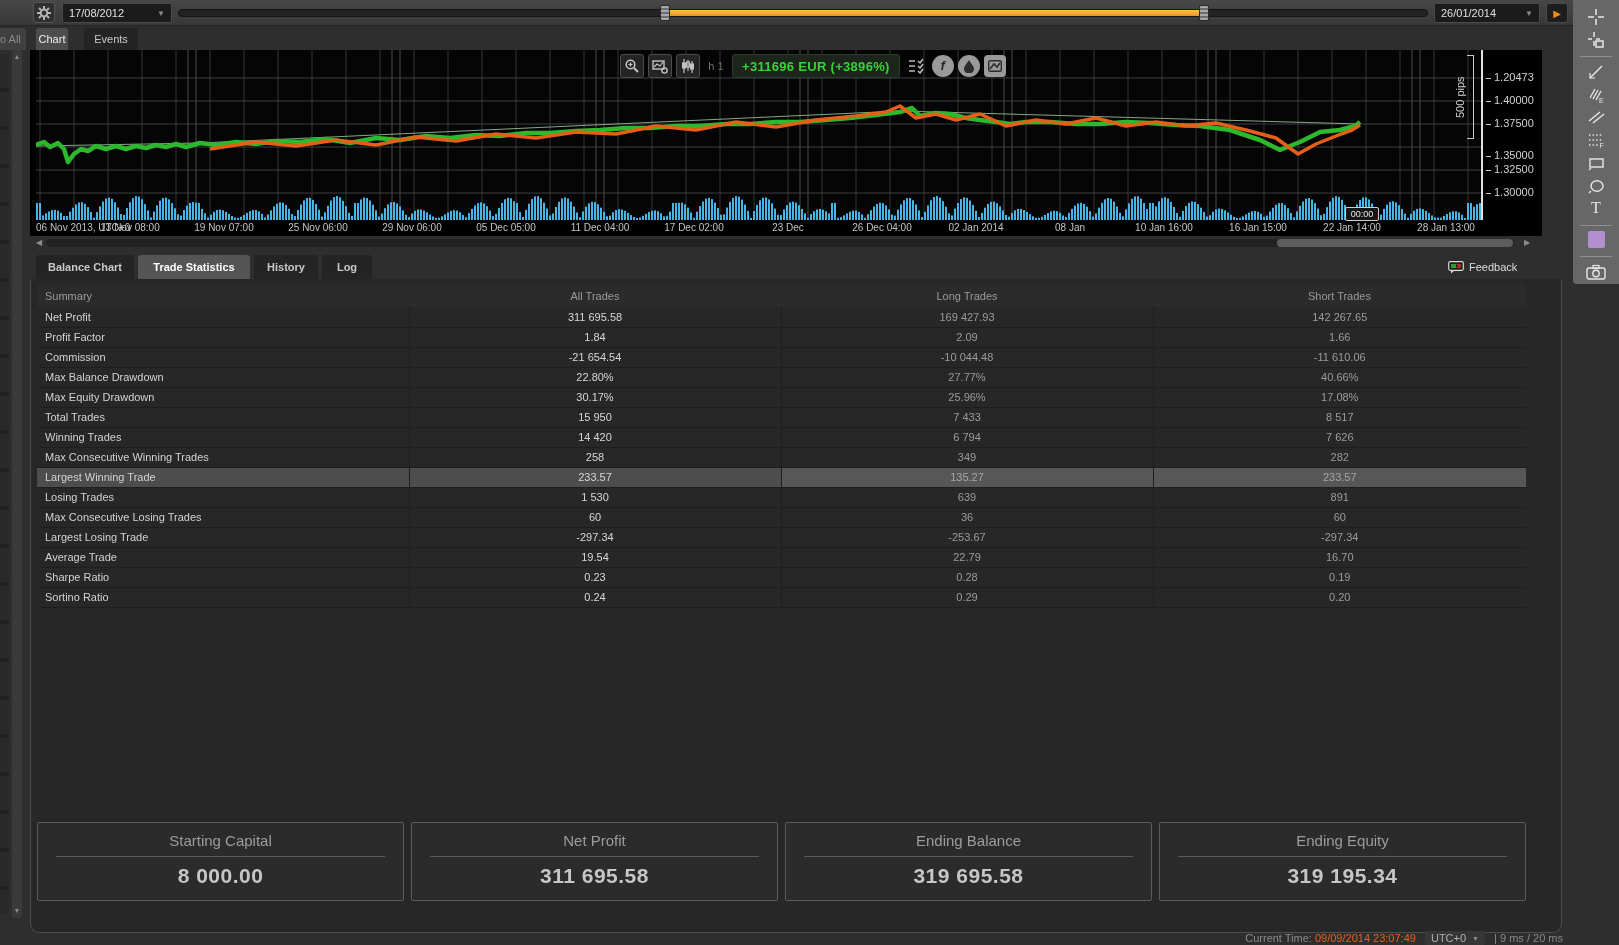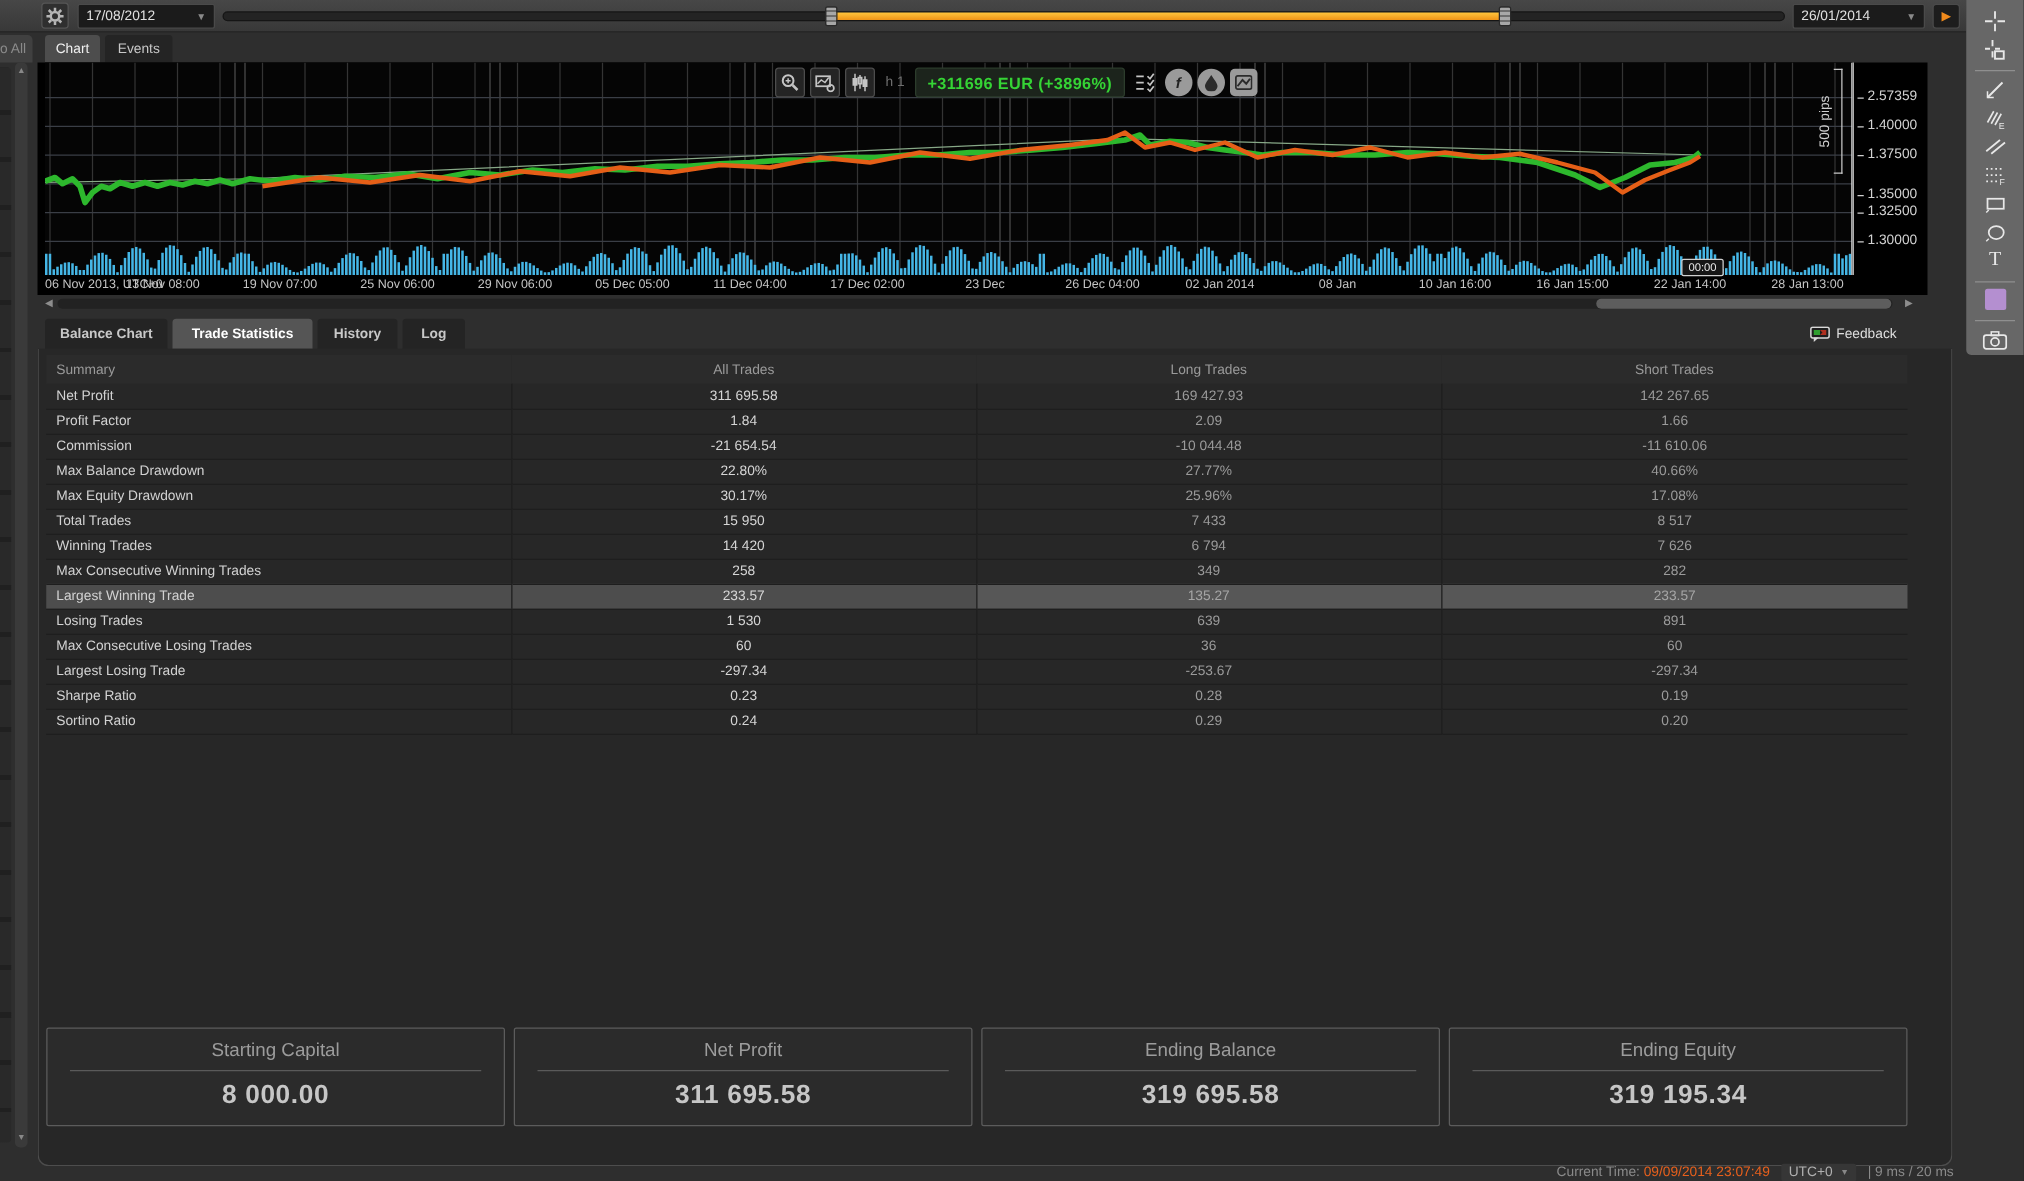--- a/index.html
+++ b/index.html
@@ -18,21 +18,21 @@
   #range-fill { left:487px; top:0; width:538px; height:6px; background:linear-gradient(#ffc53d,#ef9417); border-radius:3px; }
   .range-handle { top:-5px; width:10px; height:16px; border:1px solid #2a2a2a; border-radius:2px;
       background:repeating-linear-gradient(180deg,#a8a8a8 0 2px,#6d6d6d 2px 4px); }
   #handle-start { left:481px; } #handle-end { left:1020px; }
   #play-btn { left:1546px; top:3px; width:22px; height:20px; background:#1d1d1d; border:1px solid #4a4a4a; border-radius:3px; color:#f08a1c; font-size:10px; display:flex; align-items:center; justify-content:center; }
 
   
   .tab { top:28px; height:22px; border-radius:3px 3px 0 0; font-size:11px; display:flex; align-items:center; justify-content:center; color:#c8c8c8; }
   .tab.active { background:#4d4d4d; color:#f0f0f0; }
   .tab.idle { background:#242424; }
-  #tab-chart { left:36px; width:44px; }
+  #tab-chart { left:36px; width:32px; }
   #tab-events { left:84px; width:54px; }
   #clipped-tab { left:0; top:28px; width:26px; height:22px; background:#404040; border-radius:0 4px 0 0; color:#8a8a8a; font-size:11px; display:flex; align-items:center; overflow:hidden; }
 
   
   #left-rail { left:0; top:50px; width:30px; height:885px; }
   #rail-items { left:0; top:4px; width:9px; height:860px; background:repeating-linear-gradient(180deg,#292929 0 34px,#202020 34px 38px); border-radius:0 3px 3px 0; }
   #rail-scrollbar { left:12px; top:0; width:10px; height:868px; background:#3a3a3a; border-radius:4px; }
   .rail-arrow { left:12px; width:10px; text-align:center; color:#888; font-size:7px; line-height:10px; }
 
   
@@ -773,21 +773,21 @@
 
   <div class="abs" id="pips-wrap">
     <div id="pips-bracket"></div>
     <div id="pips-text">500 pips</div>
   </div>
 
   <div class="abs" id="crosshair-tag">00:00</div>
 </div>
 
 <div class="abs" id="price-axis">
-    <div class="price-tick" style="top: 21px;">2.57359</div>
+    <div class="price-tick" style="top: 21px;">1.20473</div>
     <div class="price-tick" style="top: 44px;">1.40000</div>
     <div class="price-tick" style="top: 67px;">1.37500</div>
     <div class="price-tick" style="top: 99px;">1.35000</div>
     <div class="price-tick" style="top: 113px;">1.32500</div>
     <div class="price-tick" style="top: 136px;">1.30000</div>
   </div>
 <div class="abs" id="time-axis">
     <div class="time-tick" style="left: 0px;">06 Nov 2013, UTC+0</div>
     <div class="time-tick centered" style="left: 39px;">13 Nov 08:00</div>
     <div class="time-tick centered" style="left: 133px;">19 Nov 07:00</div>
@@ -917,20 +917,26 @@
           <td class="c-label">Max Consecutive Losing Trades</td>
           <td class="c-all">60</td>
           <td class="c-long">36</td>
           <td class="c-short">60</td>
         </tr>
         <tr>
           <td class="c-label">Largest Losing Trade</td>
           <td class="c-all">-297.34</td>
           <td class="c-long">-253.67</td>
           <td class="c-short">-297.34</td>
+        </tr>
+        <tr>
+          <td class="c-label">Average Trade</td>
+          <td class="c-all">19.54</td>
+          <td class="c-long">22.79</td>
+          <td class="c-short">16.70</td>
         </tr>
         <tr>
           <td class="c-label">Sharpe Ratio</td>
           <td class="c-all">0.23</td>
           <td class="c-long">0.28</td>
           <td class="c-short">0.19</td>
         </tr>
         <tr>
           <td class="c-label">Sortino Ratio</td>
           <td class="c-all">0.24</td>

